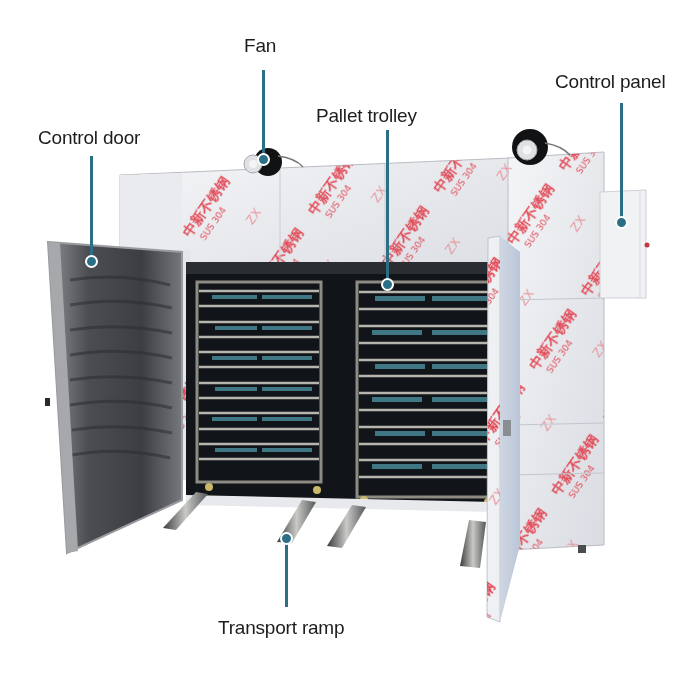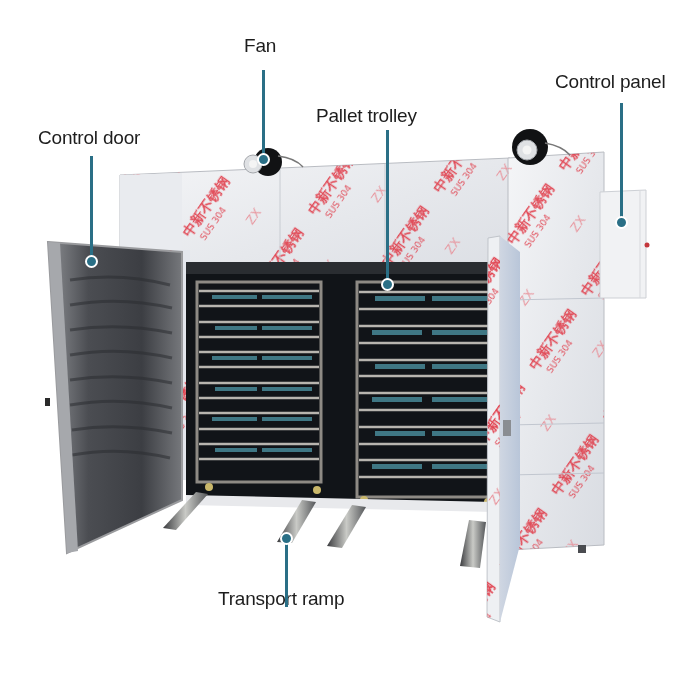--- a/index.html
+++ b/index.html
@@ -201,17 +201,17 @@
   <div class="dot" style="left:615px; top:216px;"></div>
 
   <div class="label" style="left:316px; top:97px;margin-top:9px;">Pallet trolley</div>
   <div class="leader" style="left:386px; top:130px; height:153px;"></div>
   <div class="dot" style="left:381px; top:278px;"></div>
 
   <div class="label" style="left:38px; top:128px;">Control door</div>
   <div class="leader" style="left:90px; top:156px; height:104px;"></div>
   <div class="dot" style="left:85px; top:255px;"></div>
 
-  <div class="label" style="left:218px; top:589px;">Transport ramp</div>
+  <div class="label" style="left:218px; top:618px;">Transport ramp</div>
   <div class="leader" style="left:285px; top:537px; height:70px;"></div>
   <div class="dot" style="left:280px; top:532px;"></div>
 
 </div>
 
 </body></html>

